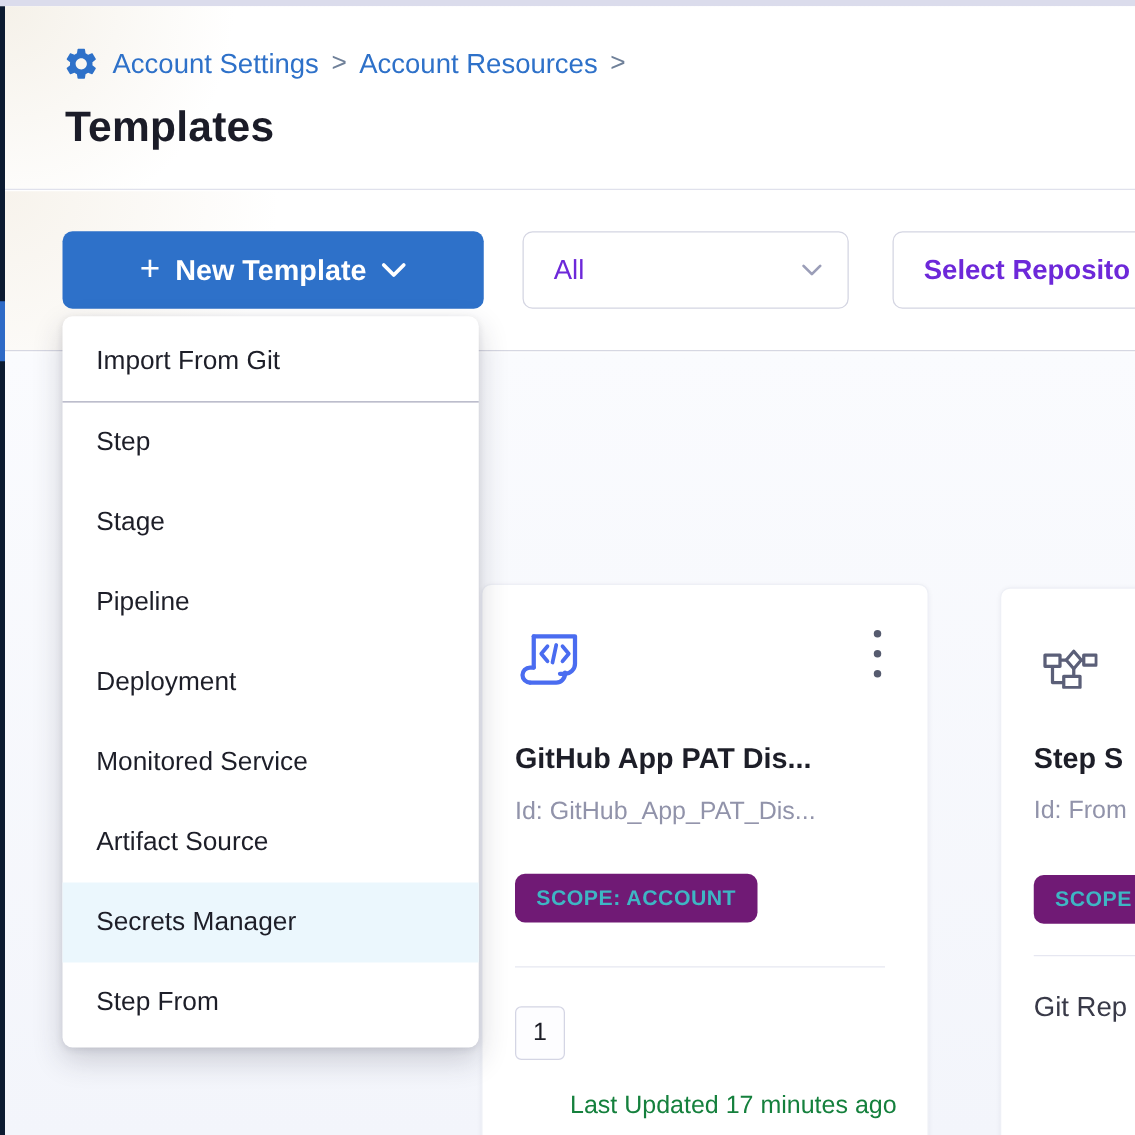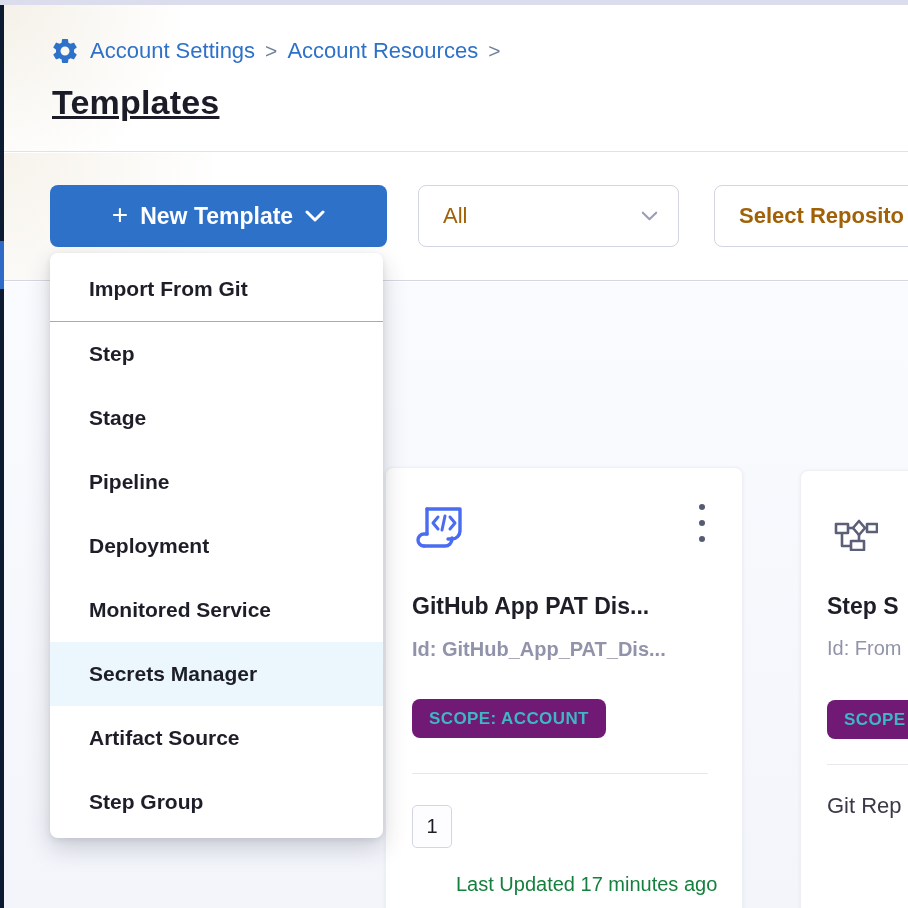--- a/index.html
+++ b/index.html
@@ -17,40 +17,40 @@
   .header {
     position:absolute; top:5px; left:4px; width:904px; height:147px;
     background:radial-gradient(circle at 0 0, #f5f1e9 0%, #ffffff 20%);
     border-bottom:1px solid #e0e1ec;
     padding-left:14px;
   }
   .breadcrumb { position:absolute; top:31px; left:46px; display:flex; align-items:center; gap:10px; }
   .crumb-link { font-size:22px; color:#2e71c9; cursor:pointer; }
   .crumb-sep { font-size:21px; color:#6f8099; }
   .gear { width:30px; height:30px; display:block; }
-  .page-title { position:absolute; top:78px; left:48px; font-size:34px; font-weight:700; color:#1b1c28; letter-spacing:.2px;text-decoration:underline; }
+  .page-title { position:absolute; top:78px; left:48px; font-size:34px; font-weight:700; color:#1b1c28; letter-spacing:.2px; }
 
   
   .toolbar {
     position:absolute; top:153px; left:4px; width:904px; height:128px;
     background:radial-gradient(circle at 0 0, #f7f3ec 0%, #ffffff 24%);
     border-bottom:1px solid #d6d7e2;
   }
   .btn-new {
     position:absolute; top:32px; left:46px; width:337px; height:62px;
     background:#2e71c9; border:none; border-radius:8px; cursor:pointer;
     display:flex; align-items:center; justify-content:center; gap:12px;
     color:#ffffff; font-size:23px; font-weight:700; font-family:inherit;
   }
   .btn-new .plus { font-size:28px; font-weight:400; line-height:1; margin-top:-2px; }
   .chev { width:20px; height:12px; display:block; }
   .select-box {
     position:absolute; top:32px; height:62px; background:#ffffff;
     border:1px solid #d4d5e2; border-radius:8px; cursor:pointer;
-    display:flex; align-items:center; padding:0 20px 0 24px; font-size:22px; color:#a16207;
+    display:flex; align-items:center; padding:0 20px 0 24px; font-size:22px; color:#6d28d9;
   }
   .select-all { left:414px; width:261px; justify-content:space-between; }
   .select-repo { left:710px; width:262px; font-weight:600; }
 
   
   .content { position:absolute; top:282px; left:4px; width:904px; height:626px;
     background:linear-gradient(180deg,#fafbfe 0%, #f3f5fb 100%); }
 
   .card { position:absolute; background:#ffffff; border:1px solid #eef0f6; border-radius:8px;
     box-shadow:0 1px 4px rgba(40,41,61,.06); }
@@ -60,21 +60,21 @@
   .card-icon-blue { position:absolute; top:36px; left:28px; width:52px; height:50px; }
   .card-icon-gray { position:absolute; top:48px; left:33px; width:44px; height:32px; }
   .dots-menu { position:absolute; top:36px; right:36px; width:8px; height:38px; cursor:pointer;
     display:flex; flex-direction:column; justify-content:space-between; align-items:center; }
   .dots-menu i { width:6px; height:6px; border-radius:50%; background:#565b6f; }
 
   .card-title { position:absolute; left:26px; font-size:23px; font-weight:700; color:#1d1e28; white-space:nowrap; }
   .card-1 .card-title { top:125px; }
   .card-2 .card-title { top:122px; }
   .card-id { position:absolute; left:26px; font-size:20px; color:#9193aa; white-space:nowrap; }
-  .card-1 .card-id { top:170px;font-weight:bold; }
+  .card-1 .card-id { top:170px; }
   .card-2 .card-id { top:166px; }
 
   .scope-badge { position:absolute; left:26px; height:39px; border-radius:8px;
     background:#701a75; color:#3eb6c4; font-size:17px; font-weight:700; letter-spacing:.4px;
     display:flex; align-items:center; padding:16px 17px; white-space:nowrap; }
   .card-1 .scope-badge { top:231px; }
   .card-2 .scope-badge { top:229px; padding-right:150px; }
 
   .card-divider { position:absolute; left:26px; height:1px; background:#e6e7f1; }
   .card-1 .card-divider { top:305px; width:296px; }
@@ -85,22 +85,22 @@
     display:flex; align-items:center; justify-content:center; font-size:20px; color:#1c1d26; }
   .last-updated { position:absolute; top:405px; left:26px; font-size:20px; color:#15803d; white-space:nowrap;margin-left:44px; }
   .git-repo { position:absolute; top:322px; left:26px; font-size:22px; color:#393a48; white-space:nowrap; }
 
   
   .menu {
     position:absolute; top:253px; left:50px; width:333px; z-index:20;
     background:#ffffff; border-radius:8px; padding:4px 0;
     box-shadow:0 10px 24px rgba(40,41,61,.20), 0 2px 6px rgba(40,41,61,.10);
   }
-  .menu-item { height:64px; display:flex; align-items:center; padding-left:39px;
-    font-size:21px; font-weight:700; color:#1d1e28; cursor:pointer; }
+  .menu-item { height:64px; display:flex; align-items:center; padding-left:27px;
+    font-size:21px; font-weight:400; color:#1d1e28; cursor:pointer; }
   .menu-item.active { background:#ebf7fd; }
   .menu-divider { height:1px; background:#a7a8bc; }
 </style>
 </head>
 <body>
 
 <div class="top-strip"></div>
 <div class="left-rail"></div>
 <div class="rail-active"></div>
 
@@ -184,16 +184,16 @@
 </div>
 
 <div class="menu">
   <div class="menu-item">Import From Git</div>
   <div class="menu-divider"></div>
   <div class="menu-item">Step</div>
   <div class="menu-item">Stage</div>
   <div class="menu-item">Pipeline</div>
   <div class="menu-item">Deployment</div>
   <div class="menu-item">Monitored Service</div>
+  <div class="menu-item">Artifact Source</div>
   <div class="menu-item active">Secrets Manager</div>
-  <div class="menu-item">Artifact Source</div>
-  <div class="menu-item">Step Group</div>
+  <div class="menu-item">Step From</div>
 </div>
 
 </body></html>

